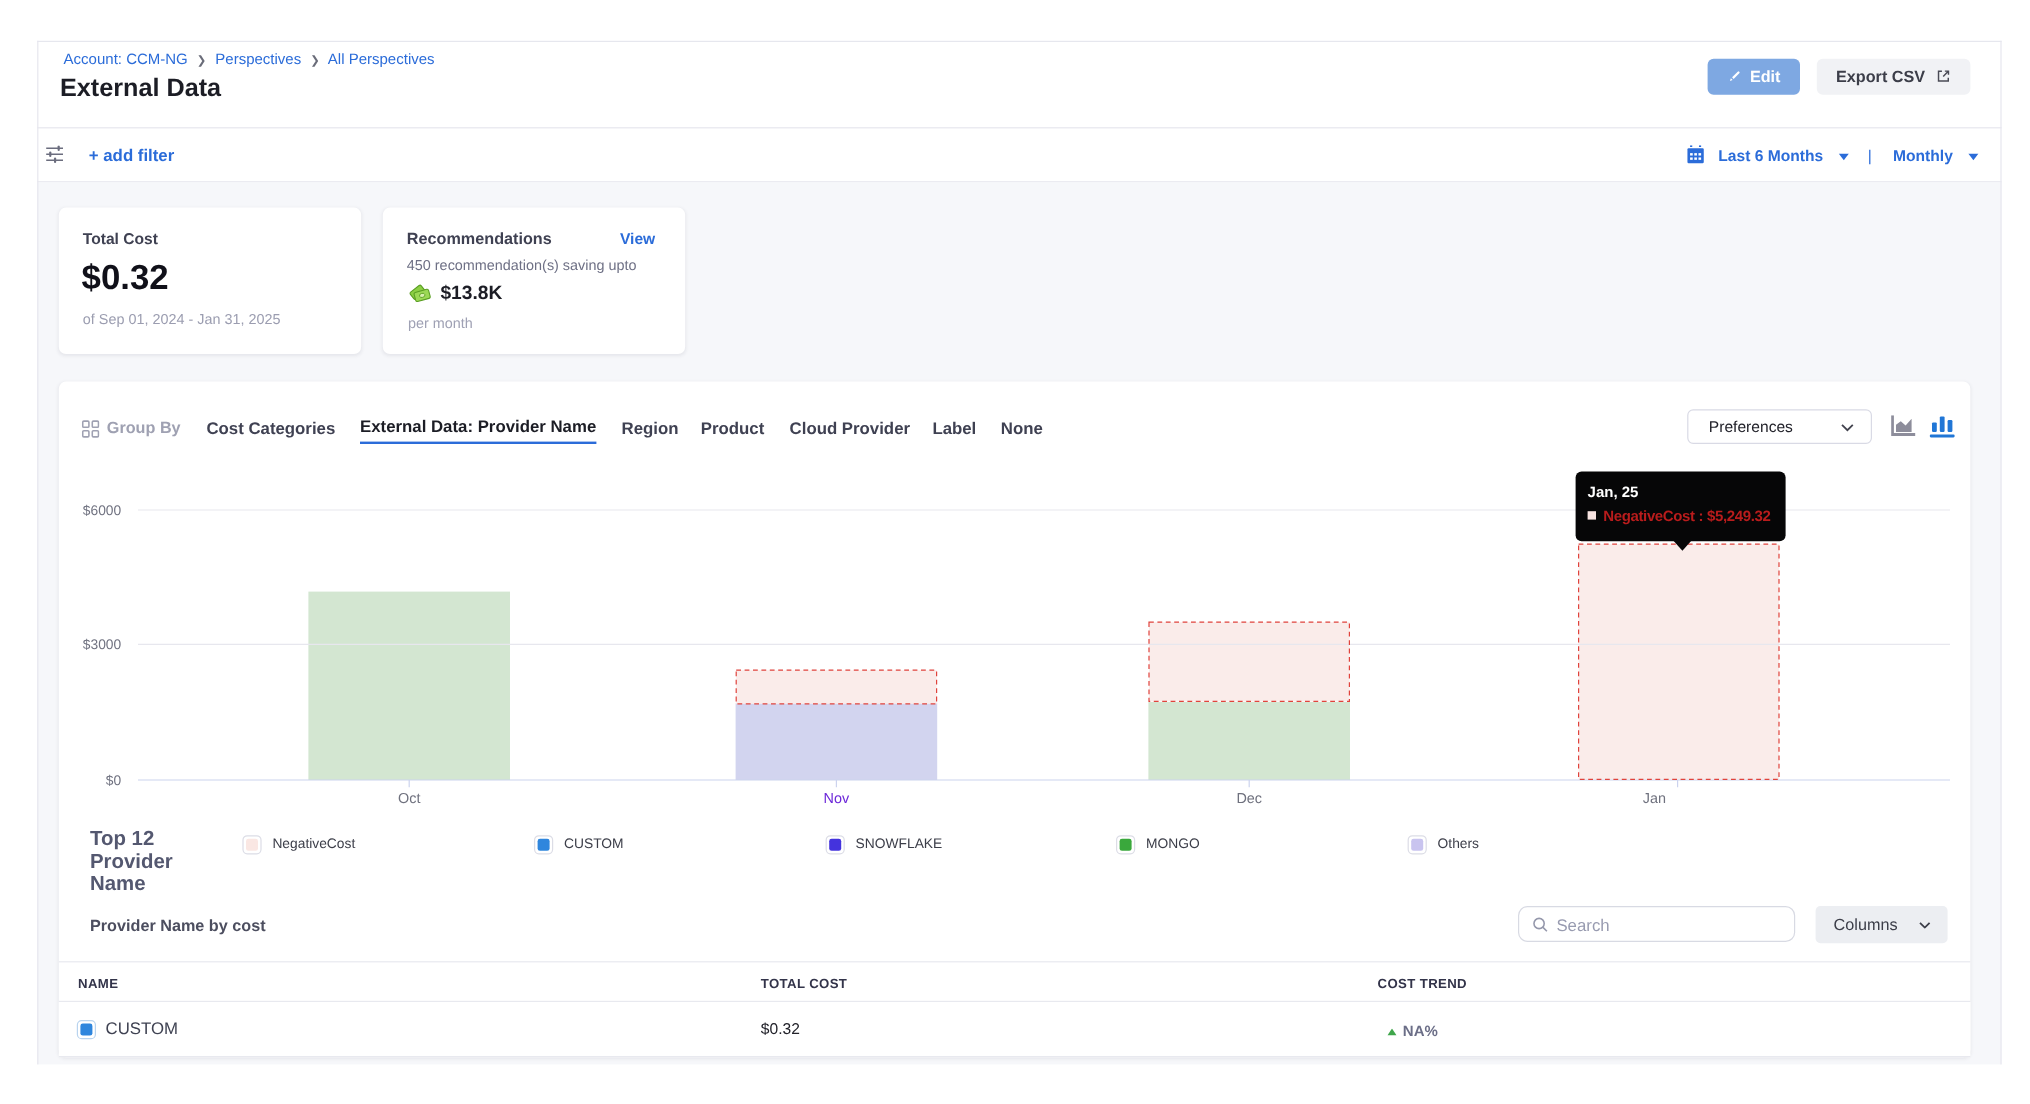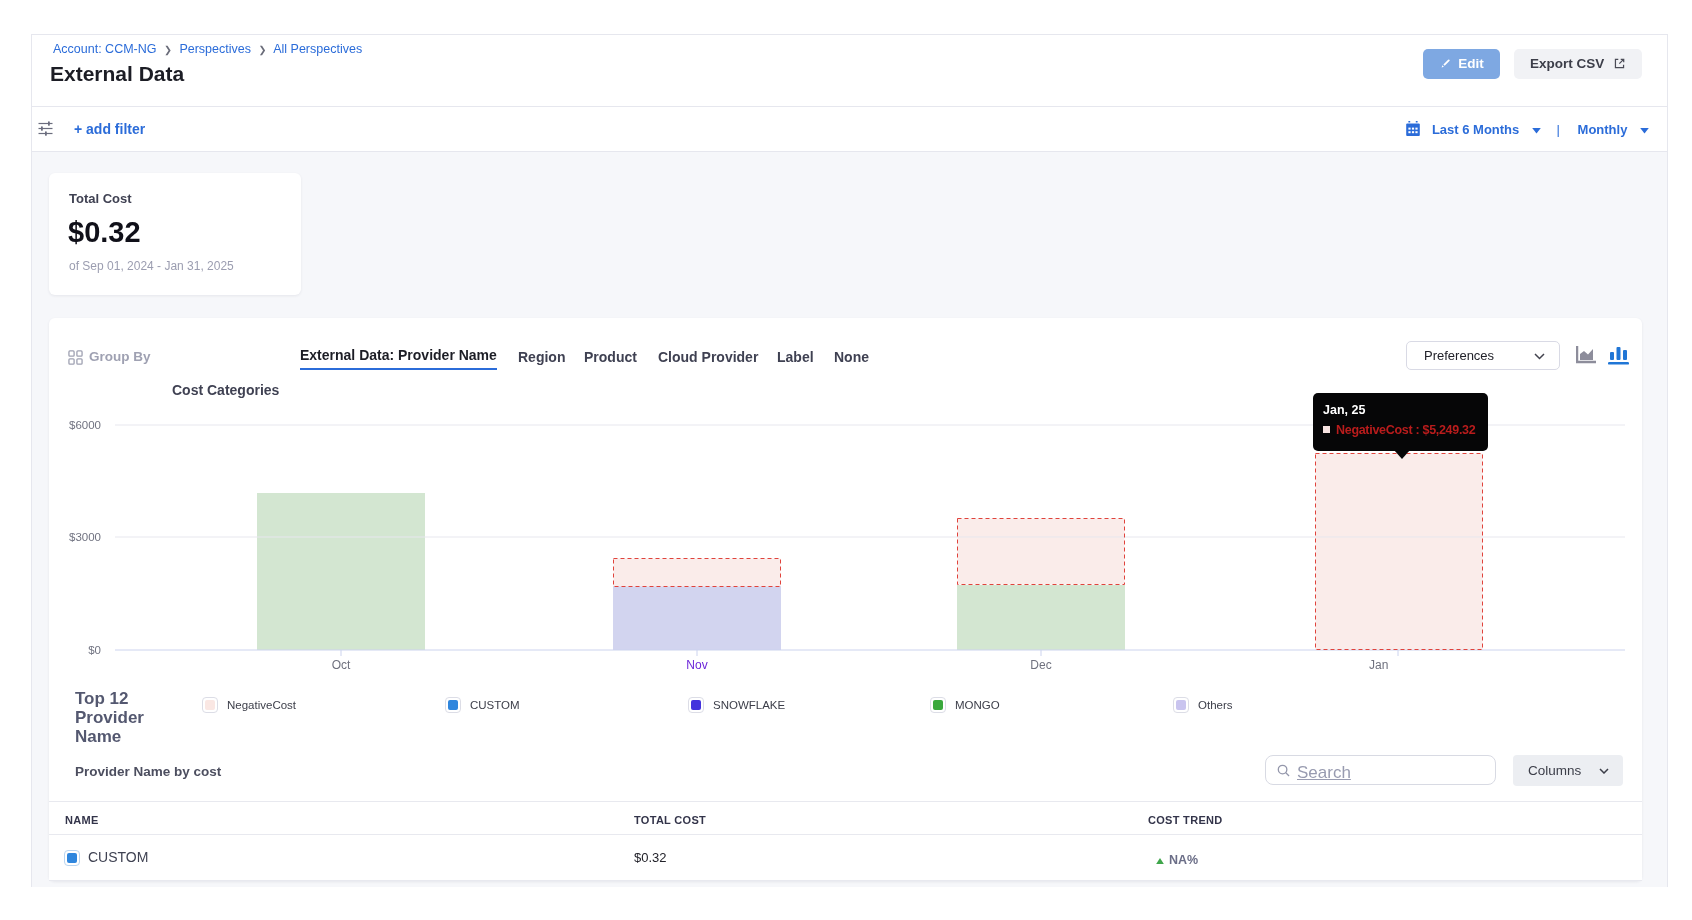--- a/index.html
+++ b/index.html
@@ -77,33 +77,51 @@
   </div>
 
   <div class="abs" style="left:0;top:118px;width:1637px;height:735px;background:#f6f7fa;"></div>
 
   <div class="abs" style="left:18px;top:139px;width:252px;height:122px;background:#fff;border-radius:6px;box-shadow:0 1px 3px rgba(40,41,61,0.08);">
     <div class="abs" style="left:20px;top:18px;font-size:13px;font-weight:bold;color:#3f4152;">Total Cost</div>
     <div class="abs" style="left:19px;top:43px;font-size:29px;font-weight:bold;color:#101019;">$0.32</div>
     <div class="abs" style="left:20px;top:86px;font-size:12px;color:#9b9db0;">of Sep 01, 2024 - Jan 31, 2025</div>
   </div>
 
+  <div class="abs" style="left:288px;top:139px;width:252px;height:122px;background:#fff;border-radius:6px;box-shadow:0 1px 3px rgba(40,41,61,0.08);">
+    <div class="abs" style="left:20px;top:18px;font-size:13.5px;font-weight:bold;color:#3f4152;">Recommendations</div>
+    <div class="abs" style="right:25px;top:18px;font-size:13px;font-weight:bold;color:#2b6cd9;">View</div>
+    <div class="abs" style="left:20px;top:41px;font-size:12px;color:#6e7085;">450 recommendation(s) saving upto</div>
+    <div class="abs" style="left:22px;top:62px;">
+      <svg width="21" height="19" viewBox="0 0 21 19">
+        <g transform="rotate(-38 7 9)">
+            <rect x="1.5" y="5" width="11.5" height="7.2" rx="1.3" fill="#8ccf44" stroke="#5a9e23" stroke-width="0.9"></rect>
+          </g>
+        <g transform="rotate(-15 11 11)">
+            <rect x="4.5" y="7.2" width="12.5" height="7.8" rx="1.3" fill="#9bd855" stroke="#5a9e23" stroke-width="0.9"></rect>
+            <ellipse cx="10.8" cy="11.1" rx="2.3" ry="1.7" fill="#d6efae" stroke="#5a9e23" stroke-width="0.7"></ellipse>
+          </g>
+      </svg>
+    </div>
+    <div class="abs" style="left:48px;top:63px;font-size:16px;font-weight:bold;color:#1c1d25;">$13.8K</div>
+    <div class="abs" style="left:21px;top:89px;font-size:12px;color:#9fa1b4;">per month</div>
+  </div>
 
   <div class="abs" style="left:18px;top:284px;width:1593px;height:563px;background:#fff;border-radius:6px;box-shadow:0 1px 3px rgba(40,41,61,0.08);">
 
     <svg class="abs" width="15" height="15" viewBox="0 0 16 16" style="left:19px;top:32px;">
         <g fill="none" stroke="#9fa1b2" stroke-width="1.4">
           <rect x="1" y="1" width="5.5" height="5.5" rx="1"></rect>
           <rect x="9.5" y="1" width="5.5" height="5.5" rx="1"></rect>
           <rect x="1" y="9.5" width="5.5" height="5.5" rx="1"></rect>
           <rect x="9.5" y="9.5" width="5.5" height="5.5" rx="1"></rect>
         </g>
       </svg>
     <div class="abs" style="left:40px;top:31px;font-size:13.5px;font-weight:bold;color:#9fa1b2;">Group By</div>
-    <div class="abs" style="left:123px;top:31px;font-size:14px;font-weight:bold;color:#3f4152;margin-top:33px;">Cost Categories</div>
+    <div class="abs" style="left:123px;top:31px;font-size:14px;font-weight:bold;color:#3f4152;">Cost Categories</div>
     <div class="abs" style="left:251px;top:29px;font-size:14px;font-weight:bold;color:#1c1d25;border-bottom:2.5px solid #2b6cd9;padding-bottom:5px;">External Data: Provider Name</div>
     <div class="abs" style="left:469px;top:31px;font-size:14px;font-weight:bold;color:#3f4152;">Region</div>
     <div class="abs" style="left:535px;top:31px;font-size:14px;font-weight:bold;color:#3f4152;">Product</div>
     <div class="abs" style="left:609px;top:31px;font-size:14px;font-weight:bold;color:#3f4152;">Cloud Provider</div>
     <div class="abs" style="left:728px;top:31px;font-size:14px;font-weight:bold;color:#3f4152;">Label</div>
     <div class="abs" style="left:785px;top:31px;font-size:14px;font-weight:bold;color:#3f4152;">None</div>
 
     <div class="abs" style="left:1357px;top:23px;width:154px;height:29px;border:1px solid #d9dae5;border-radius:5px;background:#fff;">
       <span class="abs" style="left:17px;top:6px;font-size:13px;color:#22222a;">Preferences</span>
       <svg class="abs" width="11" height="7" viewBox="0 0 11 7" style="right:14px;top:11px;">
@@ -158,21 +176,21 @@
     <div class="abs" style="left:639px;top:377px;"><span style="display:inline-block;width:16px;height:16px;border:1px solid #dcdde6;border-radius:4px;background:#fff;vertical-align:middle;"><span style="display:block;width:10px;height:10px;margin:2px;border-radius:2px;background:#4433dd;"></span></span><span style="font-size:11.5px;color:#3c3e49;vertical-align:middle;margin-left:9px;">SNOWFLAKE</span></div>
     <div class="abs" style="left:881px;top:377px;"><span style="display:inline-block;width:16px;height:16px;border:1px solid #dcdde6;border-radius:4px;background:#fff;vertical-align:middle;"><span style="display:block;width:10px;height:10px;margin:2px;border-radius:2px;background:#3aa83c;"></span></span><span style="font-size:11.5px;color:#3c3e49;vertical-align:middle;margin-left:9px;">MONGO</span></div>
     <div class="abs" style="left:1124px;top:377px;"><span style="display:inline-block;width:16px;height:16px;border:1px solid #dcdde6;border-radius:4px;background:#fff;vertical-align:middle;"><span style="display:block;width:10px;height:10px;margin:2px;border-radius:2px;background:#c9c4ef;"></span></span><span style="font-size:11.5px;color:#3c3e49;vertical-align:middle;margin-left:9px;">Others</span></div>
 
     <div class="abs" style="left:26px;top:446px;font-size:13.5px;font-weight:bold;color:#4c4e5f;">Provider Name by cost</div>
     <div class="abs" style="left:1216px;top:437px;width:231px;height:30px;border:1px solid #d8dae3;border-radius:8px;background:#fff;">
       <svg class="abs" width="13" height="13" viewBox="0 0 14 14" style="left:11px;top:8px;">
           <circle cx="6" cy="6" r="4.6" fill="none" stroke="#9497ab" stroke-width="1.4"></circle>
           <line x1="9.5" y1="9.5" x2="13" y2="13" stroke="#9497ab" stroke-width="1.4"></line>
         </svg>
-      <span class="abs" style="left:31px;top:7px;font-size:17px;color:#989bb0;text-decoration:underline;">Search</span>
+      <span class="abs" style="left:31px;top:7px;font-size:14px;color:#989bb0;">Search</span>
     </div>
     <div class="abs" style="left:1464px;top:437px;width:110px;height:31px;background:#eceef2;border-radius:4px;">
       <span class="abs" style="left:15px;top:8px;font-size:13.5px;color:#3c3e49;">Columns</span>
       <svg class="abs" width="10" height="6" viewBox="0 0 10 6" style="right:14px;top:13px;">
           <path d="M1 1 L5 5 L9 1" fill="none" stroke="#3c3e49" stroke-width="1.5"></path>
         </svg>
     </div>
 
     <div class="abs" style="left:0;top:483px;width:1593px;height:34px;border-top:1px solid #e8e9ef;border-bottom:1px solid #e8e9ef;">
       <span class="abs" style="left:16px;top:12px;font-size:11px;font-weight:bold;color:#33344a;letter-spacing:0.3px;">NAME</span>

